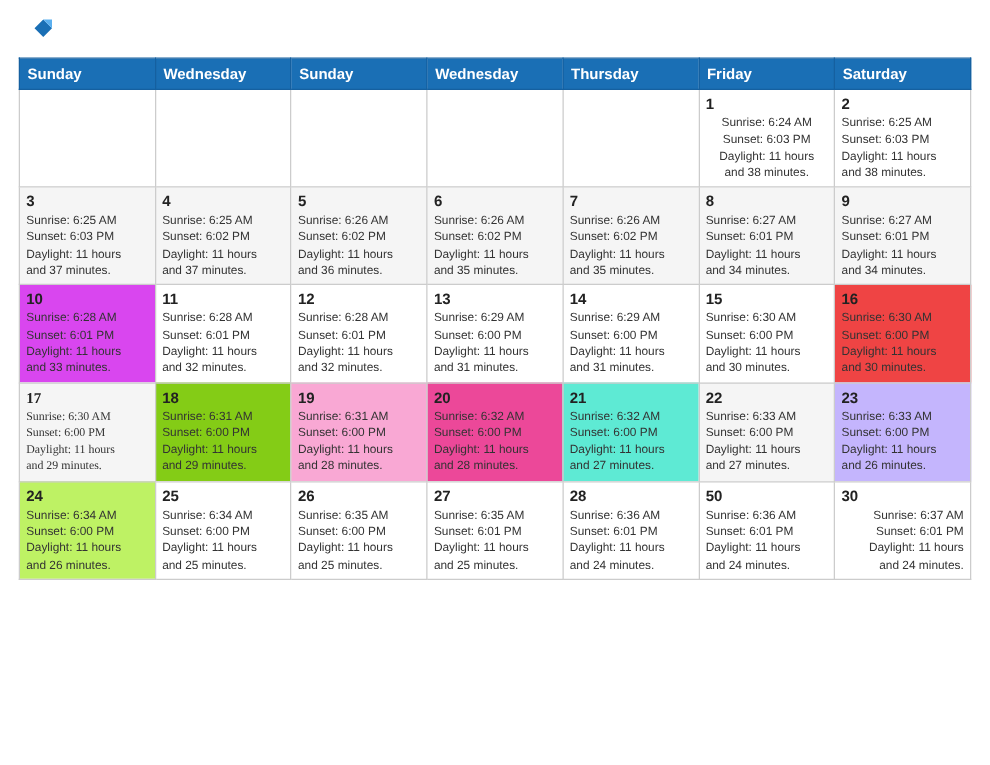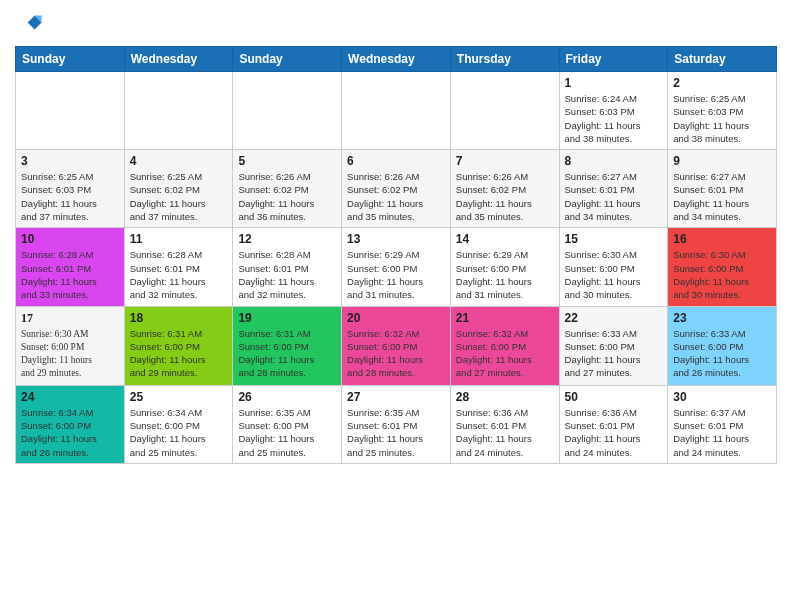--- a/index.html
+++ b/index.html
@@ -134,21 +134,21 @@
     </thead>
     <tbody>
     <tr>
           <td class="empty-cell" style="background: rgb(255, 255, 255);"></td>
           <td class="empty-cell" style="background: rgb(255, 255, 255);"></td>
           <td class="empty-cell" style="background: rgb(255, 255, 255);"></td>
           <td class="empty-cell" style="background: rgb(255, 255, 255);"></td>
           <td class="empty-cell" style="background: rgb(255, 255, 255);"></td>
           <td style="background: rgb(255, 255, 255);">
             <span class="day-num">1</span>
-            <div class="day-info" style="white-space: pre-line;">Sunrise: 6:24 AM
+            <div class="day-info" style="white-space: pre-line; text-align: center;">Sunrise: 6:24 AM
 Sunset: 6:03 PM
 Daylight: 11 hours
 and 38 minutes.</div>
           </td>
           <td style="background: rgb(255, 255, 255);">
             <span class="day-num">2</span>
             <div class="day-info" style="white-space: pre-line;">Sunrise: 6:25 AM
 Sunset: 6:03 PM
 Daylight: 11 hours
 and 38 minutes.</div>
@@ -264,58 +264,58 @@
 Daylight: 11 hours
 and 29 minutes.</div>
           </td>
           <td style="background: #84cc16;">
             <span class="day-num">18</span>
             <div class="day-info" style="white-space: pre-line;">Sunrise: 6:31 AM
 Sunset: 6:00 PM
 Daylight: 11 hours
 and 29 minutes.</div>
           </td>
-          <td style="background: #22c55e; margin-left: 48px;">
+          <td style="background: #f9a8d4; margin-left: 48px;">
             <span class="day-num">19</span>
             <div class="day-info" style="white-space: pre-line;">Sunrise: 6:31 AM
 Sunset: 6:00 PM
 Daylight: 11 hours
 and 28 minutes.</div>
           </td>
           <td style="background: #ec4899;">
             <span class="day-num">20</span>
             <div class="day-info" style="white-space: pre-line;">Sunrise: 6:32 AM
 Sunset: 6:00 PM
 Daylight: 11 hours
 and 28 minutes.</div>
           </td>
-          <td style="background: #ec4899;">
+          <td style="background: #5eead4;">
             <span class="day-num">21</span>
             <div class="day-info" style="white-space: pre-line;">Sunrise: 6:32 AM
 Sunset: 6:00 PM
 Daylight: 11 hours
 and 27 minutes.</div>
           </td>
           <td style="background: rgb(245, 245, 245);">
             <span class="day-num">22</span>
             <div class="day-info" style="white-space: pre-line;">Sunrise: 6:33 AM
 Sunset: 6:00 PM
 Daylight: 11 hours
 and 27 minutes.</div>
           </td>
-          <td style="background: #7dd3fc;">
+          <td style="background: #c4b5fd;">
             <span class="day-num">23</span>
             <div class="day-info" style="white-space: pre-line;">Sunrise: 6:33 AM
 Sunset: 6:00 PM
 Daylight: 11 hours
 and 26 minutes.</div>
           </td>
         </tr>
         <tr>
-          <td style="background: #14b8a6;">
+          <td style="background: #bef264;">
             <span class="day-num">24</span>
             <div class="day-info" style="white-space: pre-line;">Sunrise: 6:34 AM
 Sunset: 6:00 PM
 Daylight: 11 hours
 and 26 minutes.</div>
           </td>
           <td style="background: rgb(255, 255, 255);">
             <span class="day-num">25</span>
             <div class="day-info" style="white-space: pre-line;">Sunrise: 6:34 AM
 Sunset: 6:00 PM
@@ -345,21 +345,21 @@
           </td>
           <td style="background: rgb(255, 255, 255);">
             <span class="day-num">50</span>
             <div class="day-info" style="white-space: pre-line;">Sunrise: 6:36 AM
 Sunset: 6:01 PM
 Daylight: 11 hours
 and 24 minutes.</div>
           </td>
           <td style="background: rgb(255, 255, 255);">
             <span class="day-num">30</span>
-            <div class="day-info" style="white-space: pre-line;">Sunrise: 6:37 AM
+            <div class="day-info" style="white-space: pre-line; text-align: right;">Sunrise: 6:37 AM
 Sunset: 6:01 PM
 Daylight: 11 hours
 and 24 minutes.</div>
           </td>
         </tr>
       </tbody>
   </table>
 </div>
 
 </body></html>

